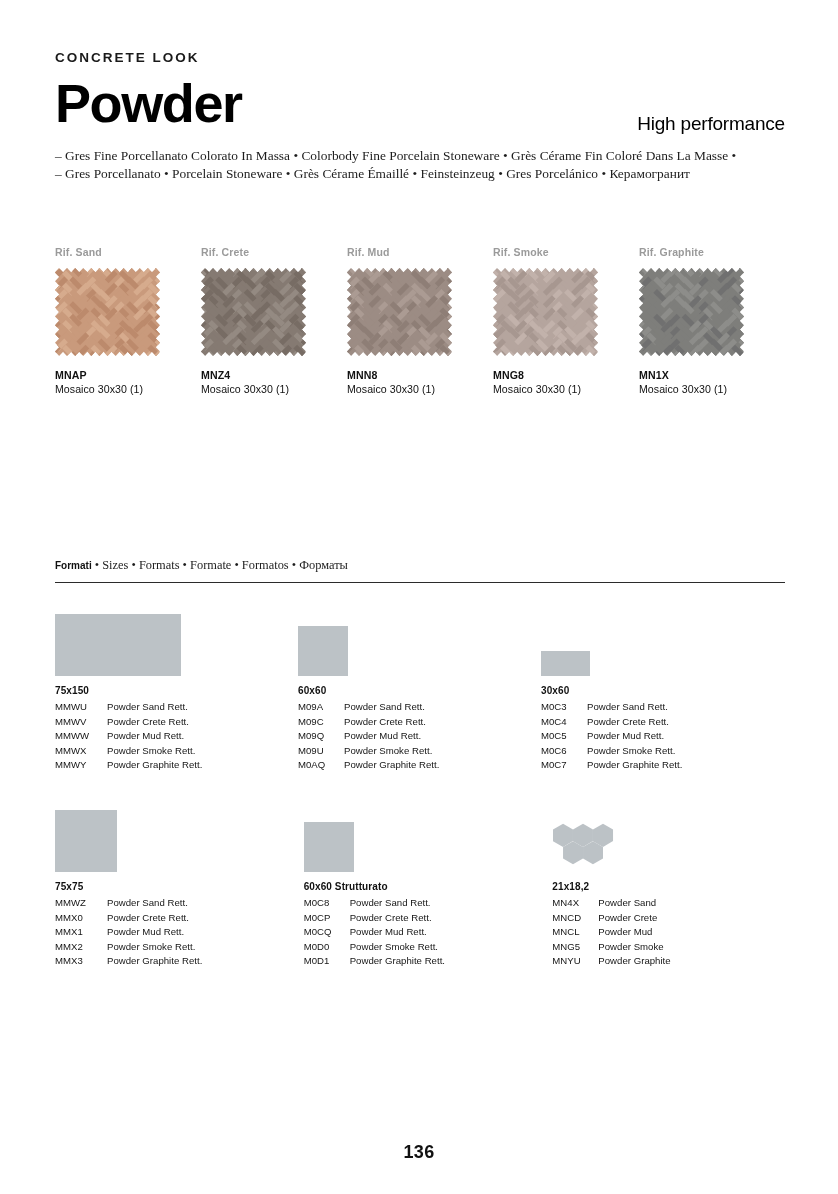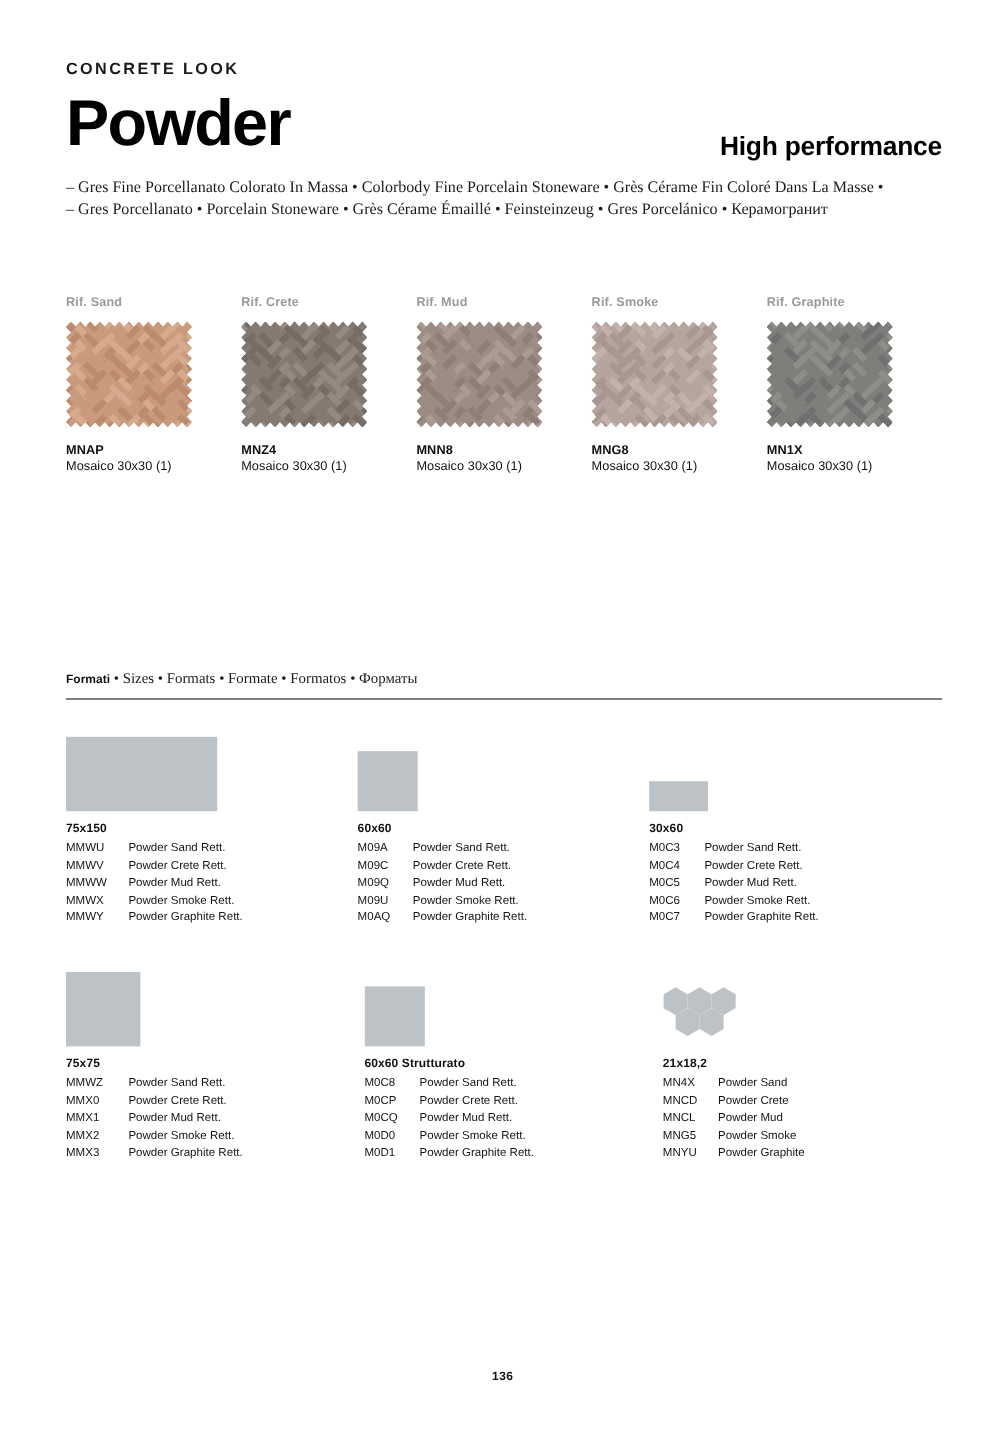--- a/index.html
+++ b/index.html
@@ -50,22 +50,22 @@
     letter-spacing: -1.4px;
     color: #000;
     line-height: 56px;
   }
 
   .perf {
     position: absolute;
     right: 0;
     bottom: -4px;
     font-family: "Liberation Sans", sans-serif;
-    font-size: 22px;
-    font-weight: 700;
+    font-size: 19px;
+    font-weight: 400;
     letter-spacing: -0.2px;
     color: #000;
     text-align: center;
   }
 
   .desc {
     margin-top: 16px;
     font-family: "Liberation Serif", serif;
     font-size: 13.4px;
     line-height: 17.6px;
@@ -180,21 +180,21 @@
   .w-b .fmt-code { width: 46px; }
   .w-c .fmt-code { width: 46px; }
 
   
   .pageno {
     position: absolute;
     left: 0;
     top: 1142px;
     width: 838px;
     text-align: center;
-    font-size: 10px;
+    font-size: 18px;
     font-weight: 700;
     color: #111;
     letter-spacing: 0.4px;
   }
 </style>
 </head>
 <body>
 
 <div class="page">
 

